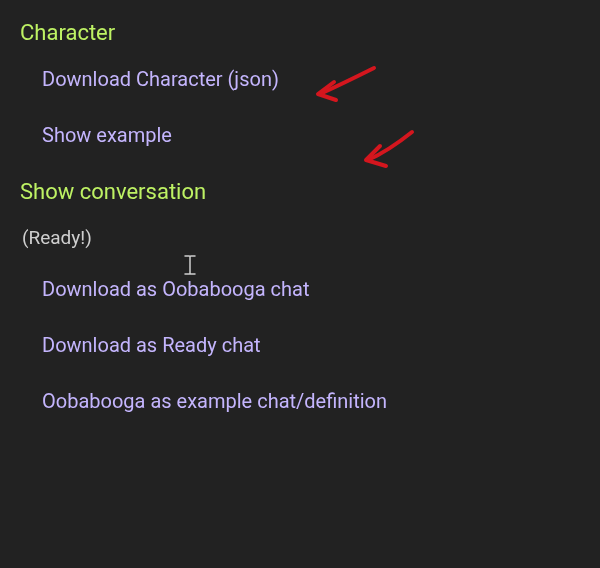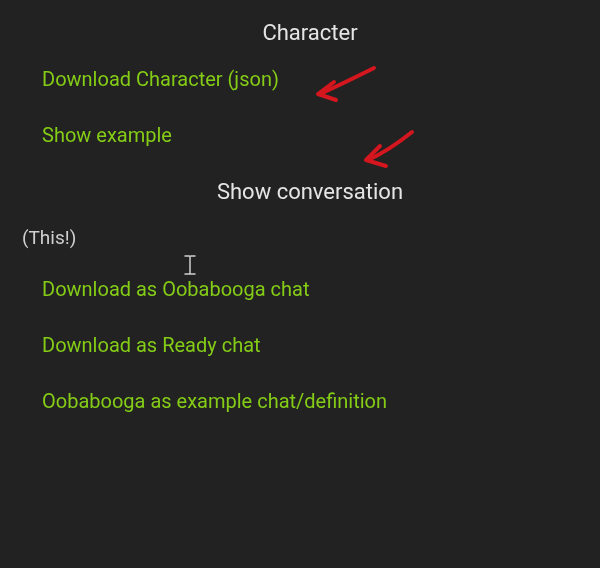--- a/index.html
+++ b/index.html
@@ -15,28 +15,27 @@
       color: #e8e8e8;
       overflow: hidden;
       position: relative;
     }
     .container {
       padding: 20px 0 0 20px;
     }
     .section-header {
       font-size: 22px;
       font-weight: 400;
-      color: #e5e5e5;
+      color: #bef264;
       margin-bottom: 22px;
-      text-align: center;
     }
     .menu-item {
       font-size: 20px;
       font-weight: 400;
-      color: #84cc16;
+      color: #c4b5fd;
       padding: 0 0 0 22px;
       margin-bottom: 32px;
       cursor: pointer;
       display: block;
     }
     .section-2 {
       margin-top: 18px;
     }
     .status-text {
       font-size: 19px;
@@ -75,21 +74,21 @@
 
     <div class="menu-item">Download Character (json)</div>
 
 
     <div class="menu-item">Show example</div>
   </div>
 
   <div class="section section-2">
     <div class="section-header">Show conversation</div>
 
-    <div class="status-text">(This!)</div>
+    <div class="status-text">(Ready!)</div>
 
     <div class="menu-item">Download as Oobabooga chat</div>
 
     <div class="menu-item">Download as Ready chat</div>
 
     <div class="menu-item">Oobabooga as example chat/definition</div>
   </div>
 </div>
 
 <svg class="text-cursor" viewBox="0 0 14 20">

